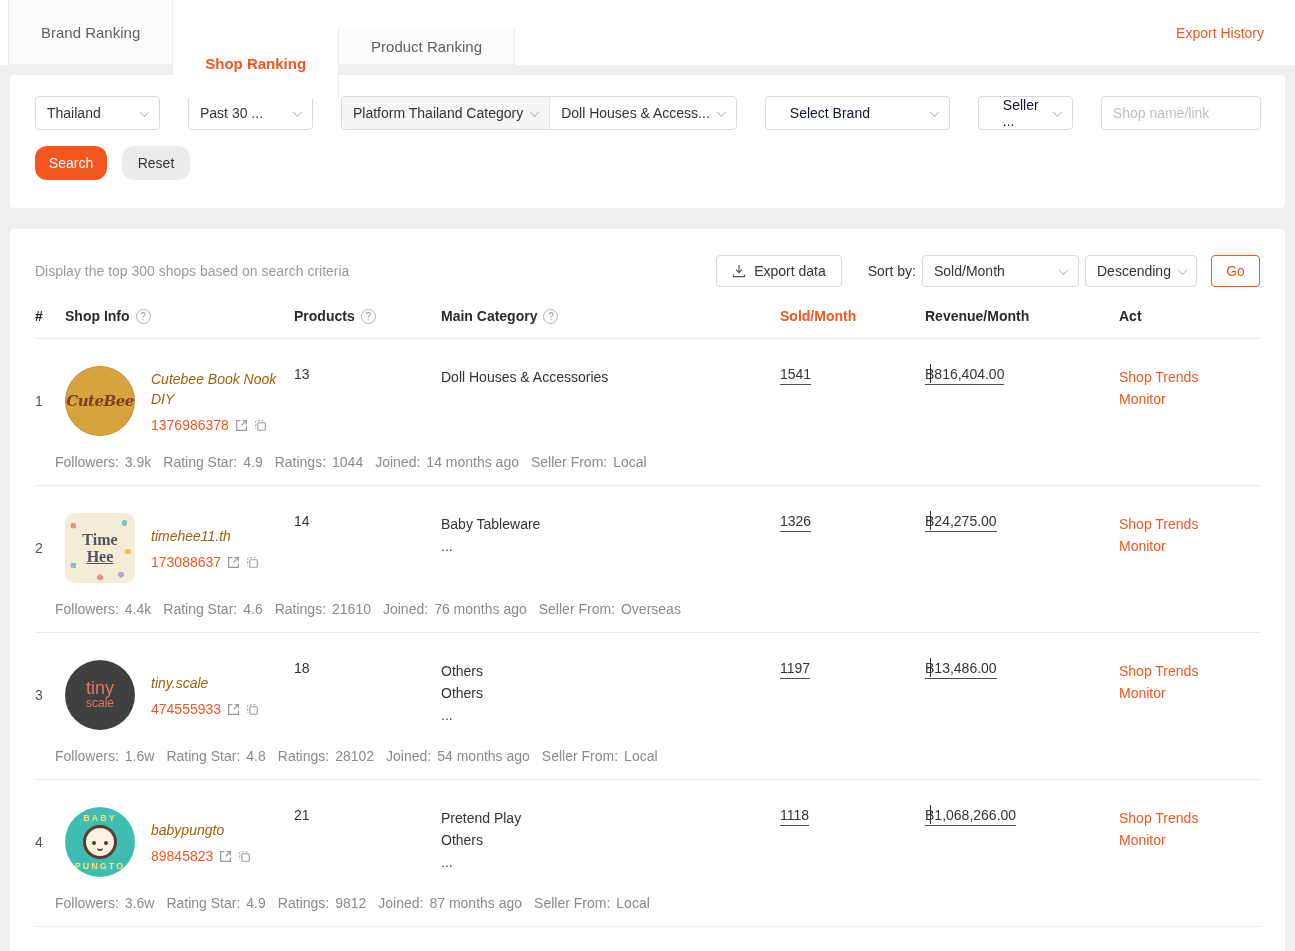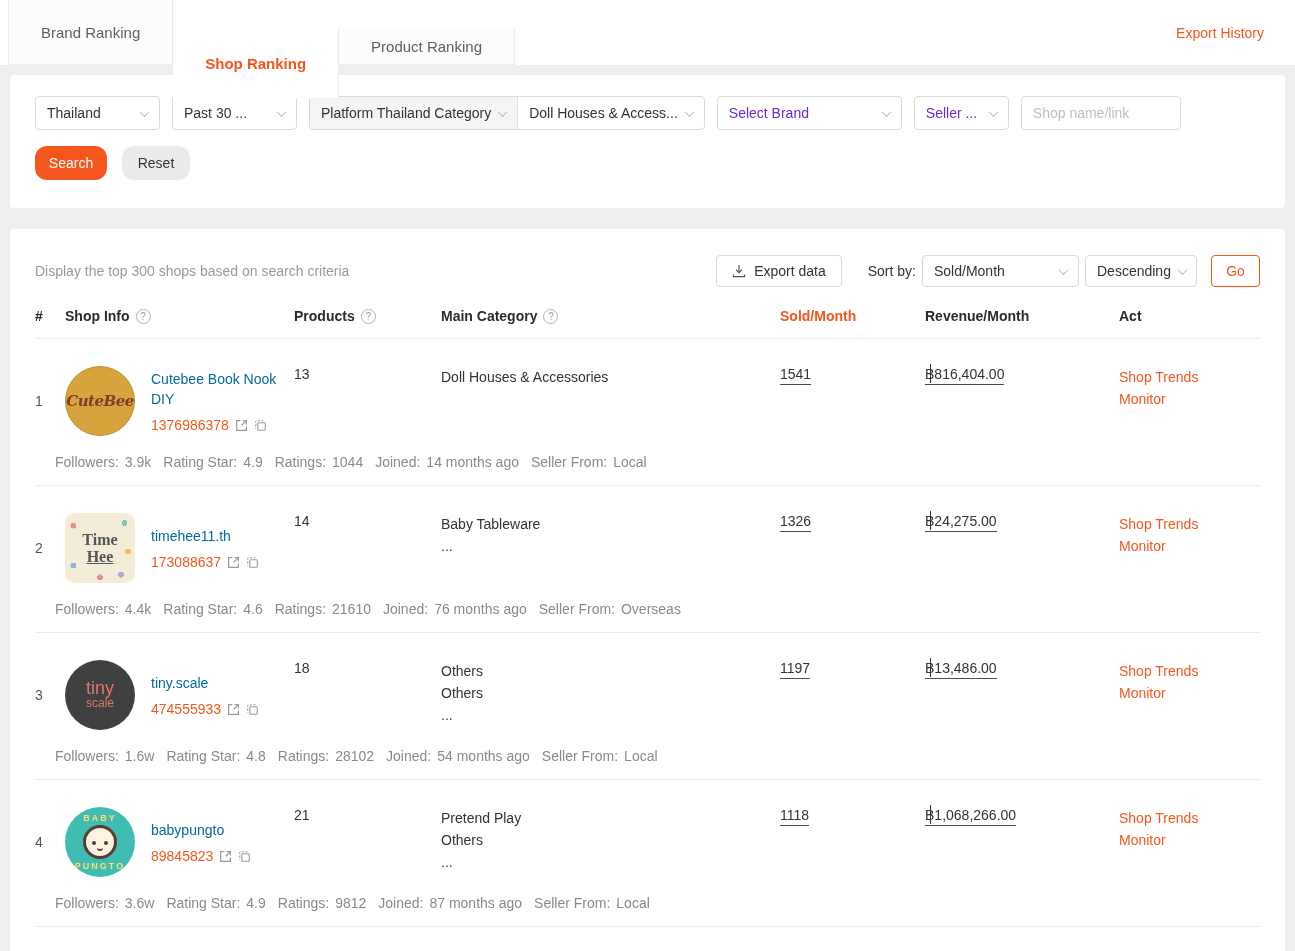--- a/index.html
+++ b/index.html
@@ -15,25 +15,25 @@
   .export-history { margin-left:auto; align-self:center; margin-right:31px; color:var(--accent); font-size:14px; cursor:pointer; }
 
   :root { --accent:#f4561e; --border:#d9d9d9; --grayline:#ececec; }
 
   
   .card { background:#fff; border-radius:4px; margin:0 10px; }
   .filter-card { margin-top:10px; padding:21px 25px 28px; }
   .table-card { margin-top:21px; padding:26px 25px 0; min-height:760px; }
 
   
-  .filter-row { display:flex; gap:12px; align-items:center; }
+  .filter-row { display:flex; gap:28px; align-items:center; }
   .sel { height:34px; border:1px solid var(--border); border-radius:4px; background:#fff;
          display:inline-flex; align-items:center; justify-content:space-between; gap:8px;
          padding:0 11px; font-size:14px; color:#333; cursor:pointer; flex:none; }
-  .sel.ph .sel-text { color:#6d28d9; }
+  .sel.ph .sel-text { color:#0f172a;margin-left:13px; }
   .chev { width:7px; height:7px; border-right:1.5px solid #b9b9b9; border-bottom:1.5px solid #b9b9b9;
           transform:rotate(45deg) translate(-1px,-1px); flex:none; }
   .sel-group { display:inline-flex; border:1px solid var(--border); border-radius:4px; height:34px; overflow:hidden; flex:none; }
   .sel-seg { display:inline-flex; align-items:center; gap:8px; padding:0 11px; font-size:14px; cursor:pointer; }
   .sel-seg.gray { background:#f5f5f5; border-right:1px solid #e3e3e3; }
   .txt-input { height:34px; width:160px; border:1px solid var(--border); border-radius:4px; padding:0 11px; font-size:14px;
                color:#333; font-family:inherit; outline:none; }
   .txt-input::placeholder { color:#bfbfbf; }
   .btn-row { margin-top:16px; display:flex; gap:15px; }
   .btn { height:34px; border-radius:12px; border:none; font-size:14px; font-family:inherit; cursor:pointer; }
@@ -57,21 +57,21 @@
   .th { display:flex; align-items:center; gap:6px; }
   .th.sold { color:var(--accent); }
   .help { width:15px; height:15px; border:1px solid #b3b3b3; border-radius:50%; display:inline-flex; align-items:center;
           justify-content:center; flex:none; cursor:pointer; }
   .help::after { content:"?"; font-size:10px; color:#999; font-weight:normal; }
 
   .trow { border-bottom:1px solid var(--grayline); padding:27px 0 15px; }
   .cell-rank { height:70px; display:flex; align-items:center; color:#555; font-size:14px; }
   .cell-shop { display:flex; align-items:center; }
   .shopmeta { margin-left:16px; min-width:0; }
-  .shopname { font-size:14px; color:#0369a1; line-height:20px; max-width:140px; cursor:pointer; }
+  .shopname { font-size:14px; color:#a16207; line-height:20px; max-width:140px; cursor:pointer;font-style:italic; }
   .shopid-line { display:flex; align-items:center; margin-top:8px; }
   .shopid { color:var(--accent); font-size:14px; cursor:pointer; }
   .mini-ic { margin-left:6px; cursor:pointer; flex:none; }
   .cell-products, .cat-line, .cell-sold, .cell-rev { font-size:14px; color:#333; }
   .cat-line { line-height:22px; }
   .u { border-bottom:1px solid #4d4d4d; padding-bottom:2px; cursor:pointer; }
   .baht { position:relative; display:inline-block; }
   .baht::before { content:"B"; }
   .baht::after { content:""; position:absolute; left:4.5px; top:-2px; bottom:-1px; width:1px; background:currentColor; }
   .actlink { display:block; color:var(--accent); font-size:14px; line-height:22px; cursor:pointer; text-decoration:none; }

